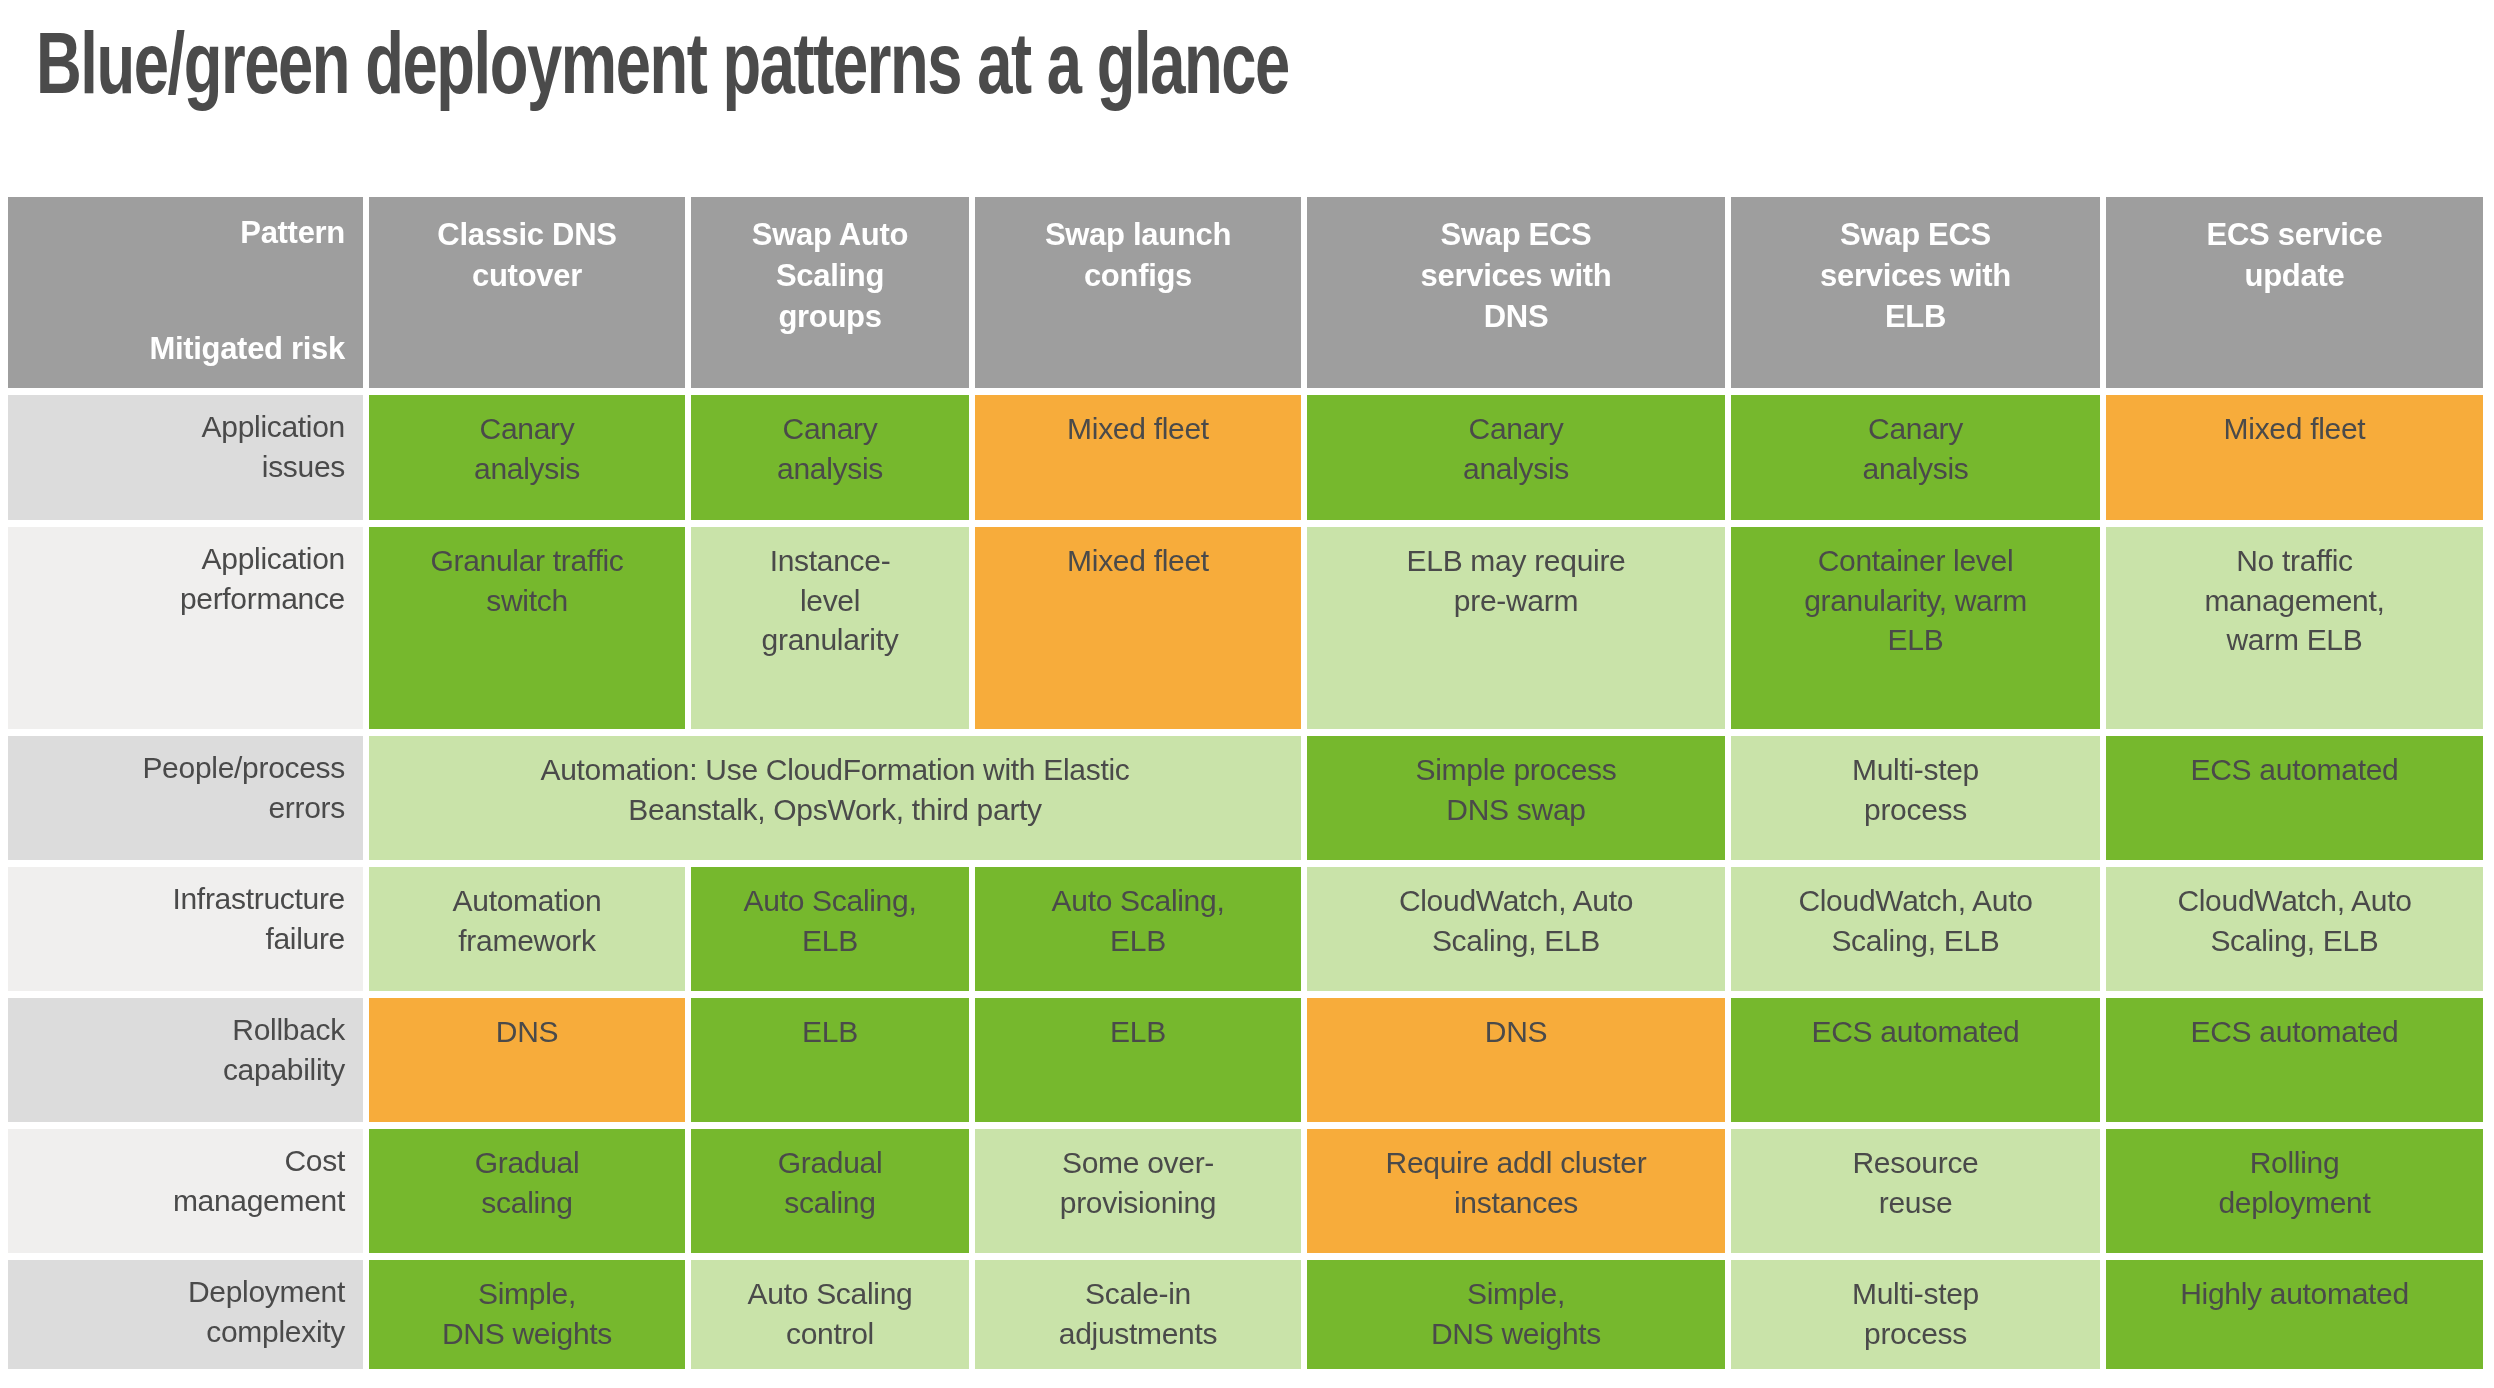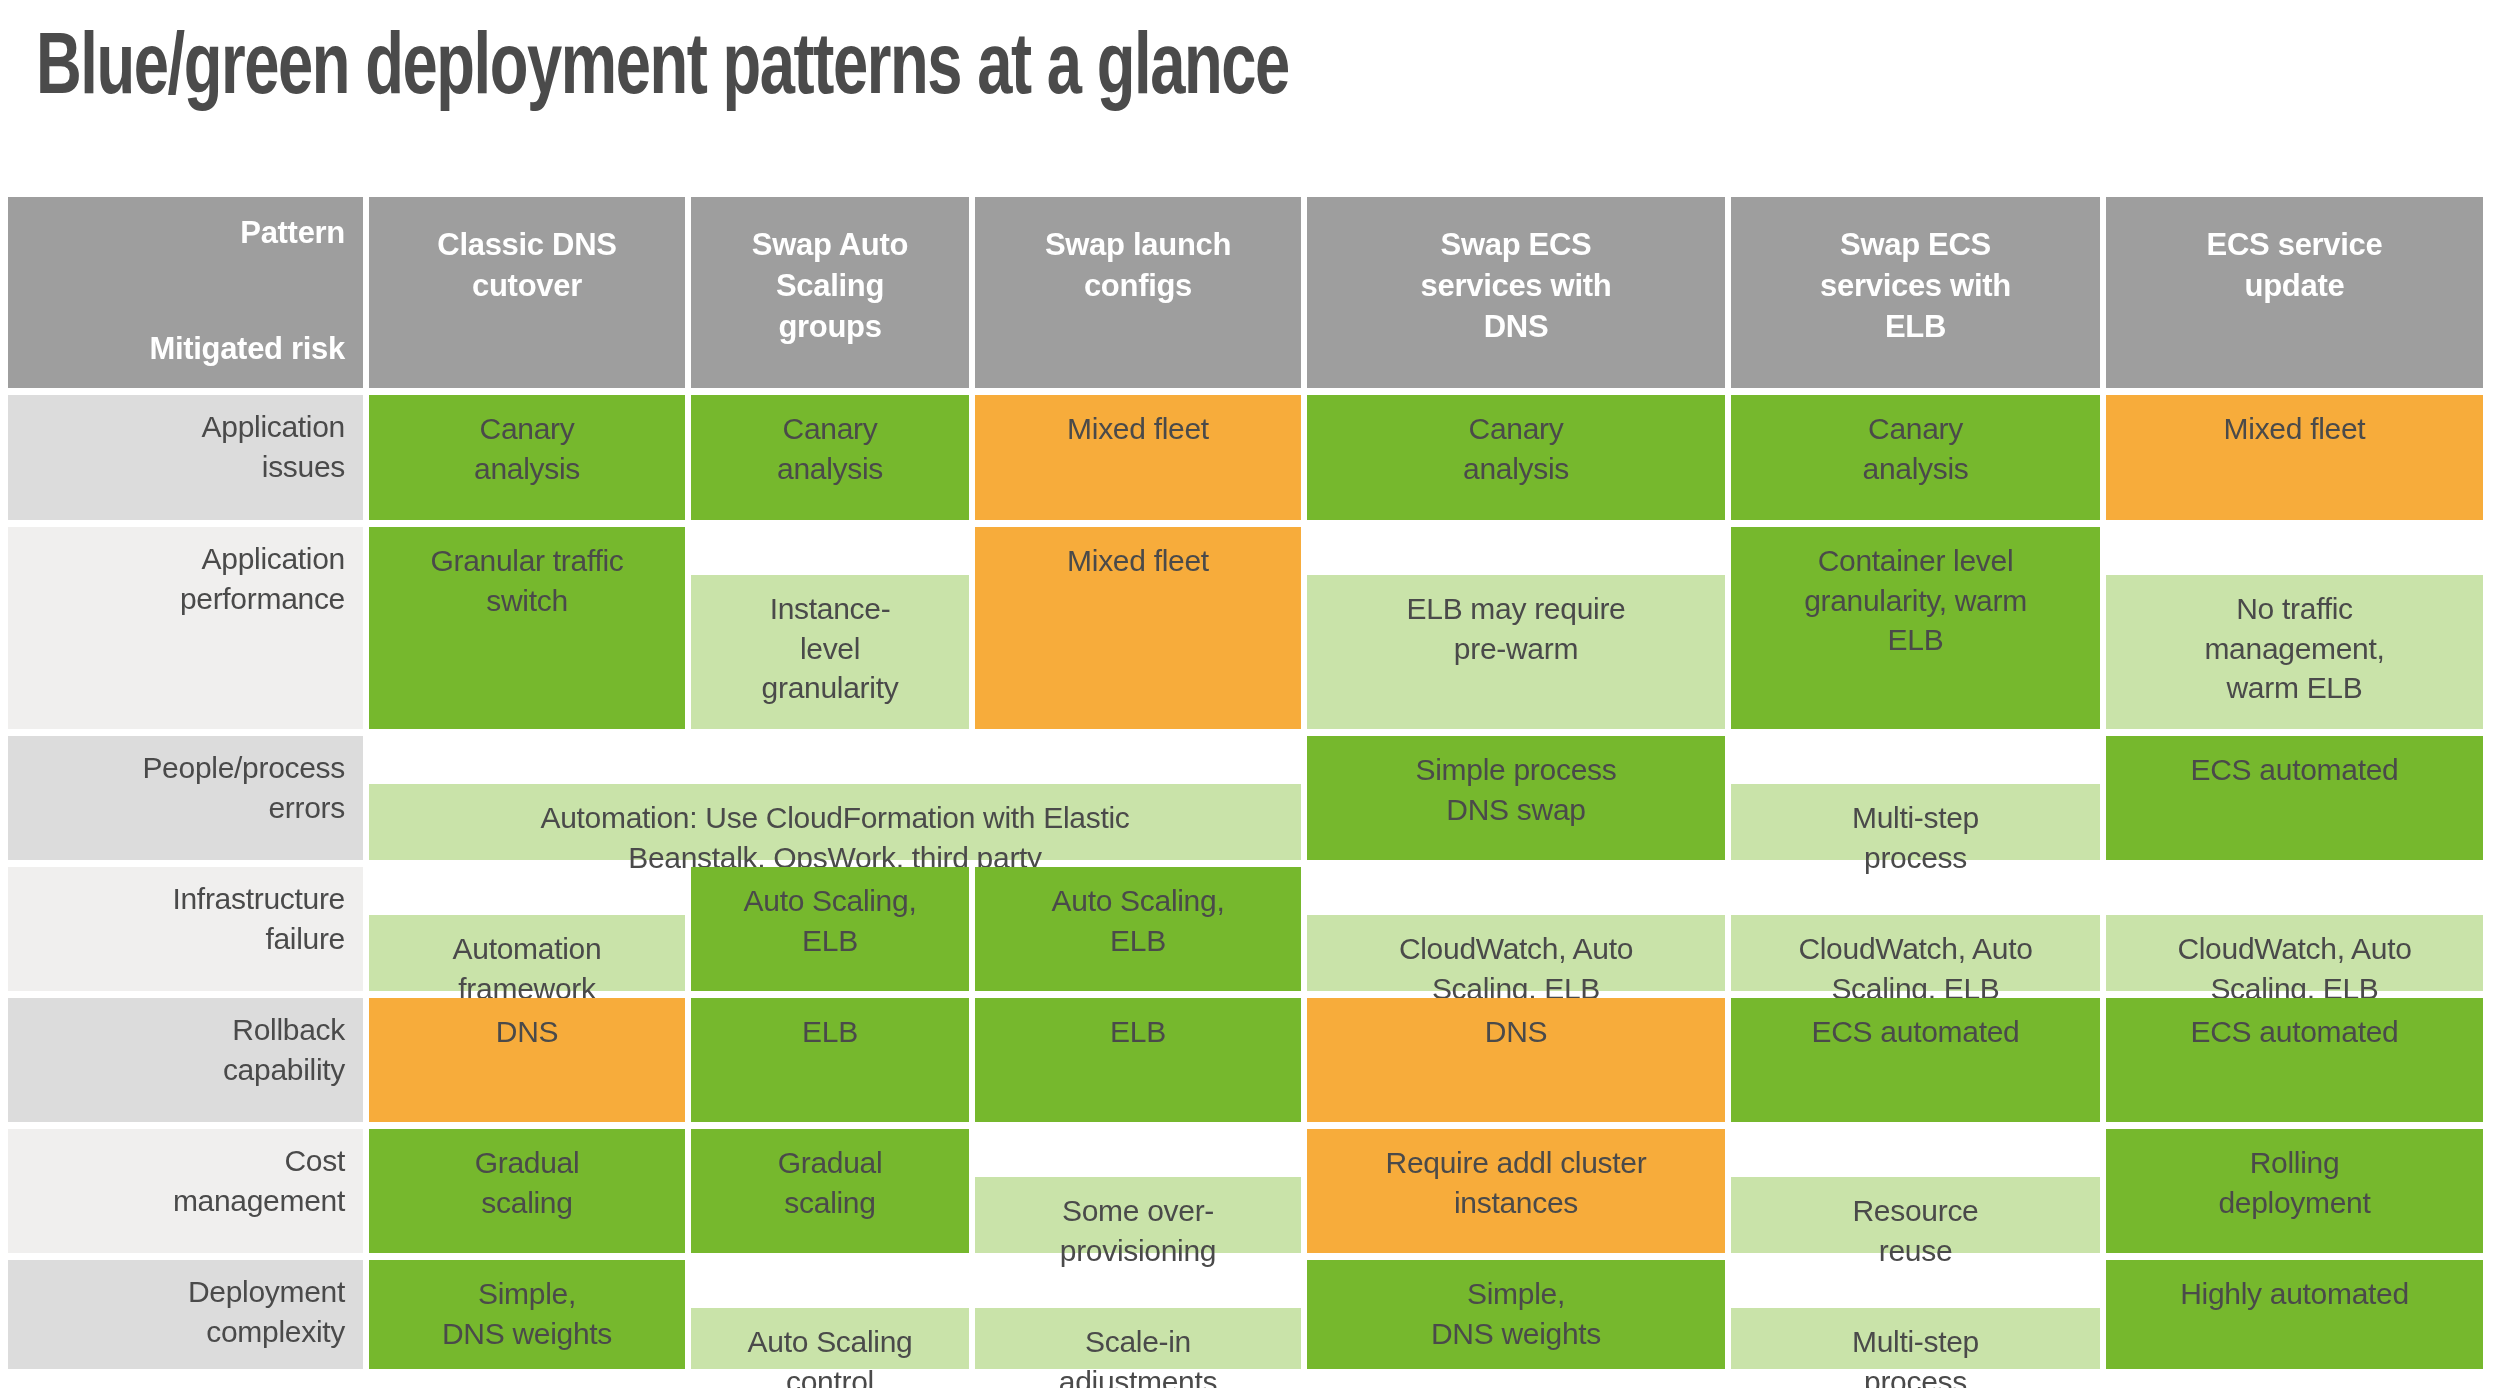--- a/index.html
+++ b/index.html
@@ -40,39 +40,39 @@
     text-align:center;
     padding-top:14px;
     box-sizing:border-box;
     letter-spacing:-0.3px;
   }
   .head{
     background:var(--header-bg);
     color:var(--header-text);
     font-weight:bold;
     font-size:31px;
-    padding-top:28px;
+    padding-top:18px;
     padding-left:6px;padding-right:6px;
   }
   .corner{
     display:flex;
     flex-direction:column;
     justify-content:space-between;
     align-items:flex-end;
     padding:16px 18px 18px 6px;
   }
   .label{
     text-align:right;
     padding-right:18px;
     padding-top:12px;
   }
   .la{background:var(--label-dark);}
   .lb{background:var(--label-light);}
   .t-green{background:var(--green);}
-  .t-light{background:var(--light-green);margin-top:48px;}
+  .t-light{background:var(--light-green);}
   .t-orange{background:var(--orange);}
   .span3{grid-column:span 3;text-align:center;}
 </style>
 </head>
 <body>
 
 <div class="slide">
 
   <h1 class="title">Blue/green deployment patterns at a glance</h1>
 

